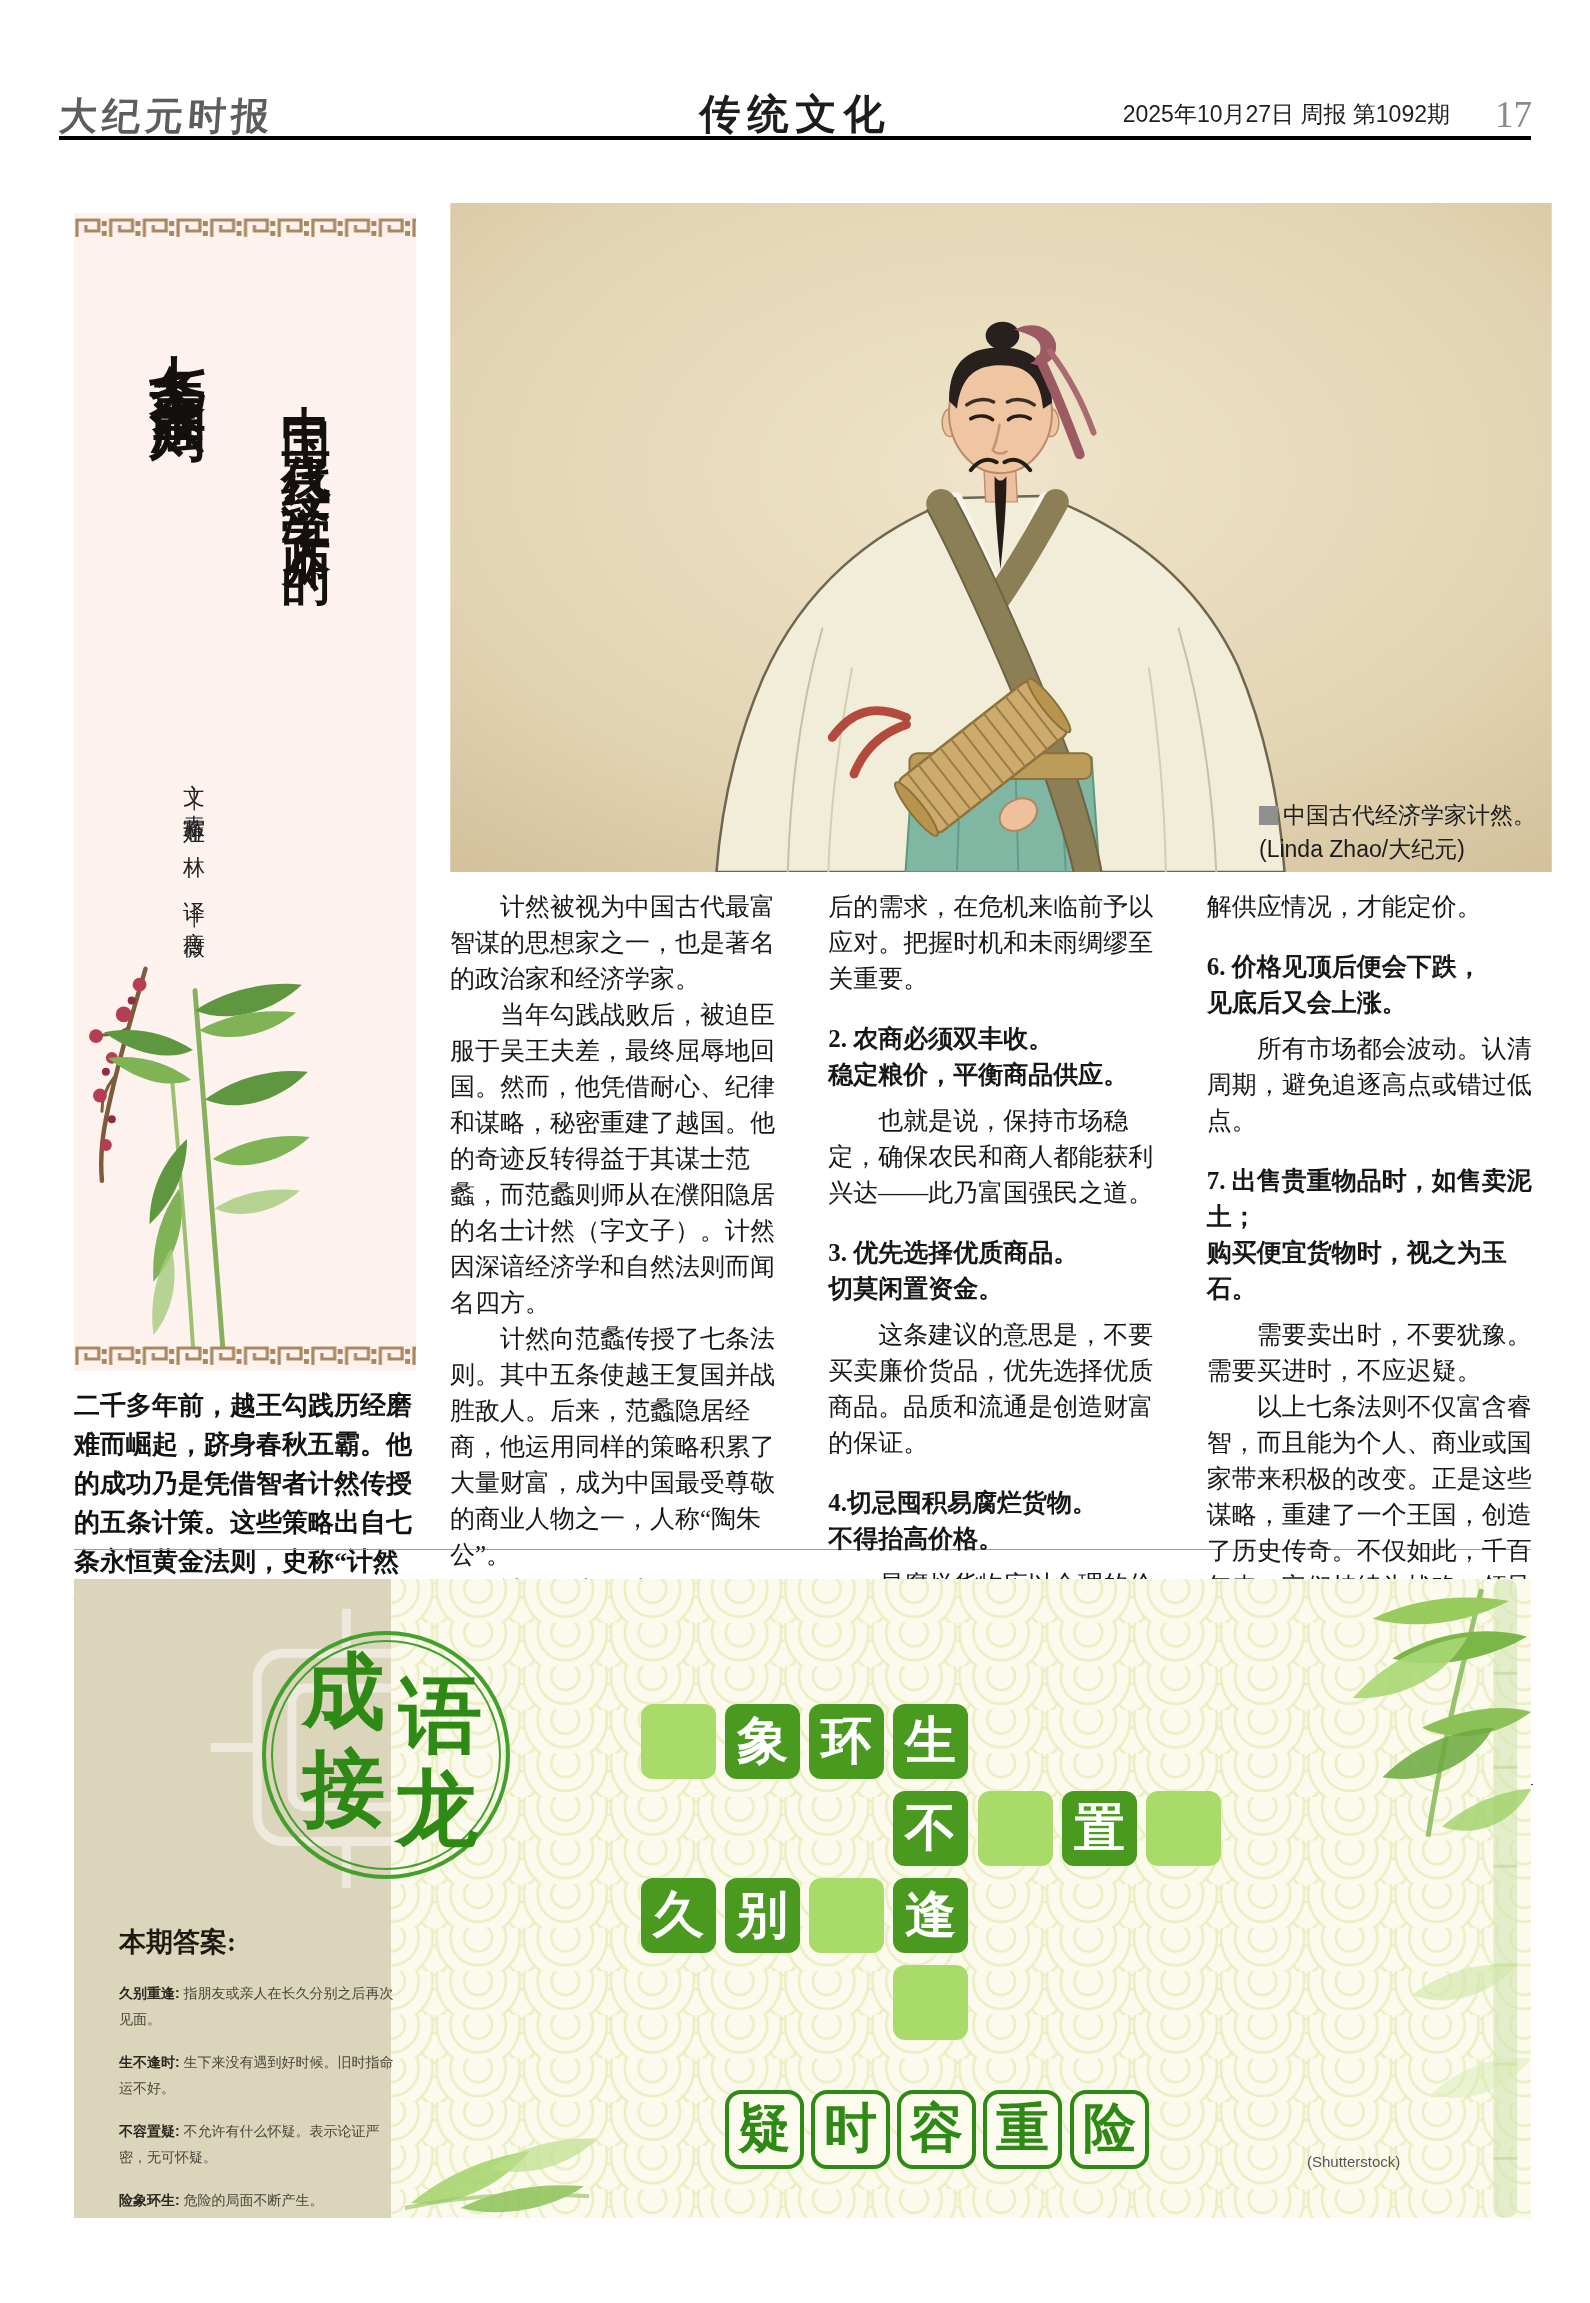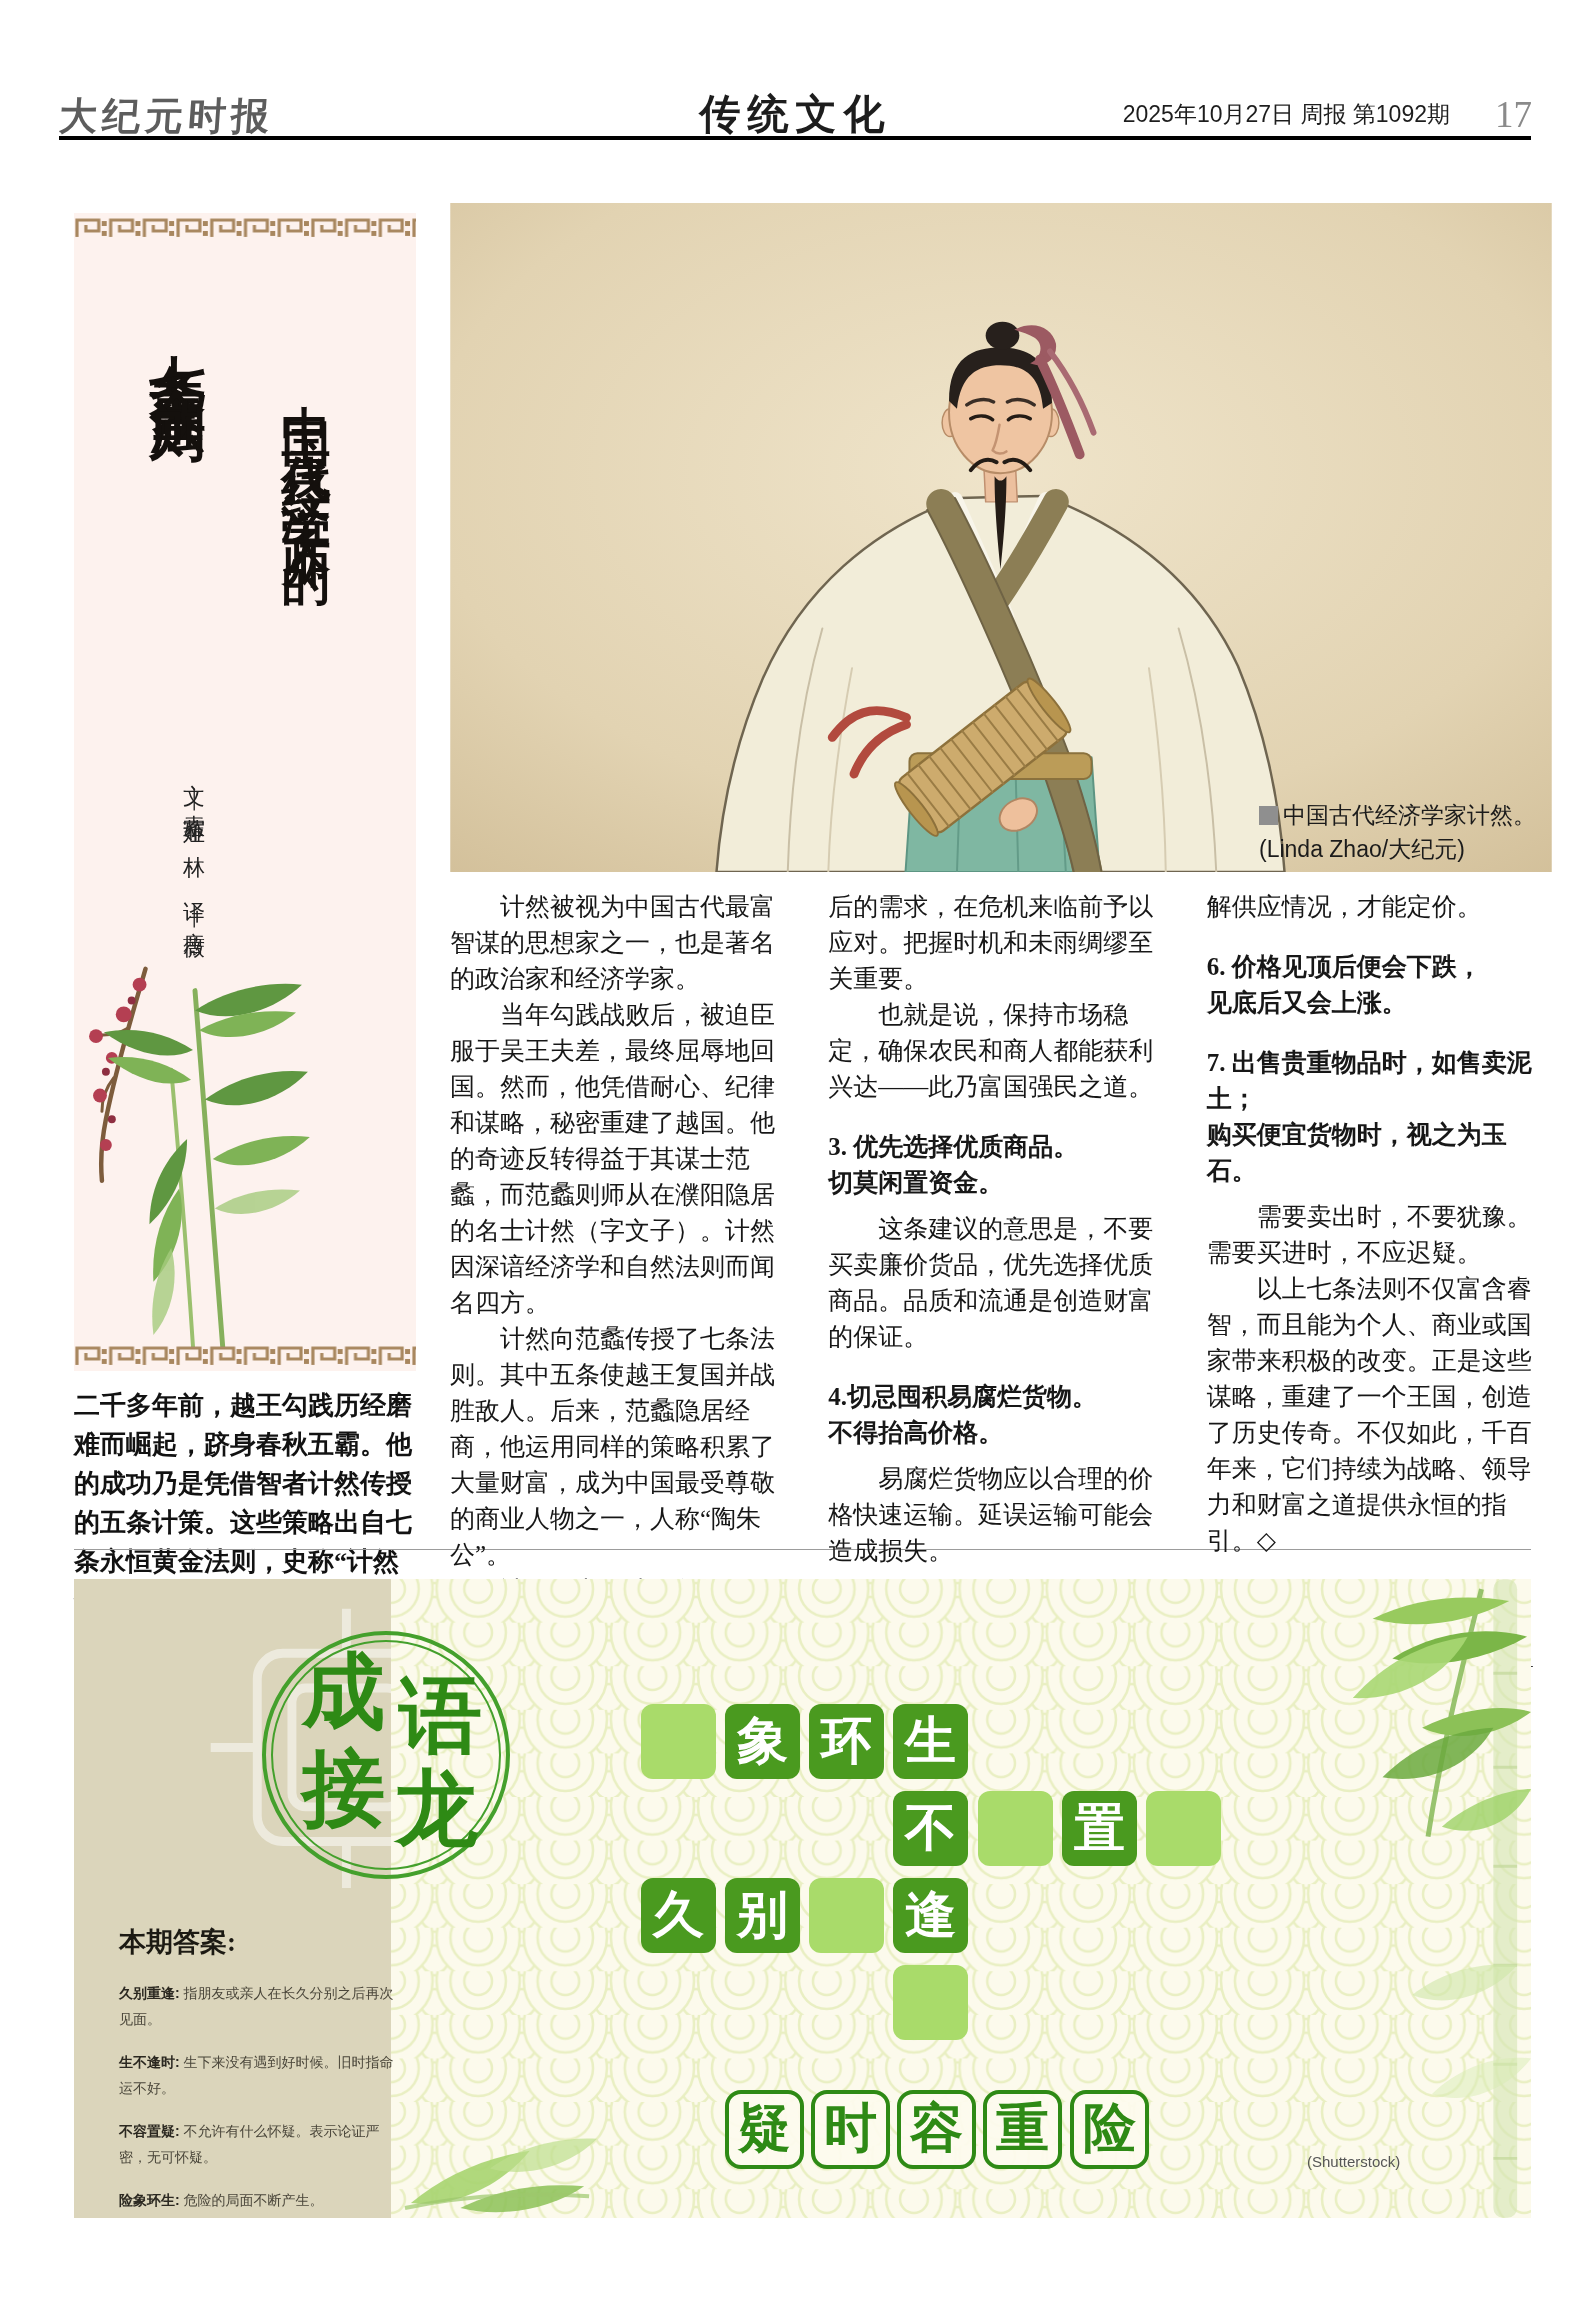--- a/index.html
+++ b/index.html
@@ -208,34 +208,37 @@
         <p class="blk-para">当年勾践战败后，被迫臣服于吴王夫差，最终屈辱地回国。然而，他凭借耐心、纪律和谋略，秘密重建了越国。他的奇迹反转得益于其谋士范蠡，而范蠡则师从在濮阳隐居的名士计然（字文子）。计然因深谙经济学和自然法则而闻名四方。</p>
         <p class="blk-para">计然向范蠡传授了七条法则。其中五条使越王复国并战胜敌人。后来，范蠡隐居经商，他运用同样的策略积累了大量财富，成为中国最受尊敬的商业人物之一，人称“陶朱公”。</p>
         <p class="blk-para">计然的七条法则勾画了一幅韧性与繁荣的蓝图，历久弥新：</p>
         <p class="blk-rule">1. 预见冲突时，为战争做准备；
 预见需求时，储备物资。天旱之时，
 购买船只；遇到洪灾，购买车辆。</p>
         <p class="blk-para">这条法则的道理是：应该预测日</p>
       </div>
       <div class="article-column">
         <p class="blk-cont">后的需求，在危机来临前予以应对。把握时机和未雨绸缪至关重要。</p>
+        <p class="blk-rule">2. 农商必须双丰收。
+稳定粮价，平衡商品供应。</p>
         <p class="blk-para">也就是说，保持市场稳定，确保农民和商人都能获利兴达——此乃富国强民之道。</p>
         <p class="blk-rule">3. 优先选择优质商品。
 切莫闲置资金。</p>
         <p class="blk-para">这条建议的意思是，不要买卖廉价货品，优先选择优质商品。品质和流通是创造财富的保证。</p>
         <p class="blk-rule">4.切忌囤积易腐烂货物。
 不得抬高价格。</p>
         <p class="blk-para">易腐烂货物应以合理的价格快速运输。延误运输可能会造成损失。</p>
         <p class="blk-rule">5. 评估剩余和短缺，以确定价值。</p>
         <p class="blk-para">越稀缺的东西，价值就越高。了</p>
       </div>
       <div class="article-column">
         <p class="blk-cont">解供应情况，才能定价。</p>
         <p class="blk-rule">6. 价格见顶后便会下跌，
 见底后又会上涨。</p>
+        <p class="blk-para">所有市场都会波动。认清周期，避免追逐高点或错过低点。</p>
         <p class="blk-rule">7. 出售贵重物品时，如售卖泥土；
 购买便宜货物时，视之为玉石。</p>
         <p class="blk-para">需要卖出时，不要犹豫。需要买进时，不应迟疑。</p>
         <p class="blk-para">以上七条法则不仅富含睿智，而且能为个人、商业或国家带来积极的改变。正是这些谋略，重建了一个王国，创造了历史传奇。不仅如此，千百年来，它们持续为战略、领导力和财富之道提供永恒的指引。◇</p>
         <p class="blk-biolabel">作者简介:</p>
         <p class="blk-bio">索菲娅·林(Sophia Lam) 自2021年起担任英语大纪元编辑，撰写与中国相关的各类文章。</p>
       </div>
     </div>
 
   <div class="puzzle">

